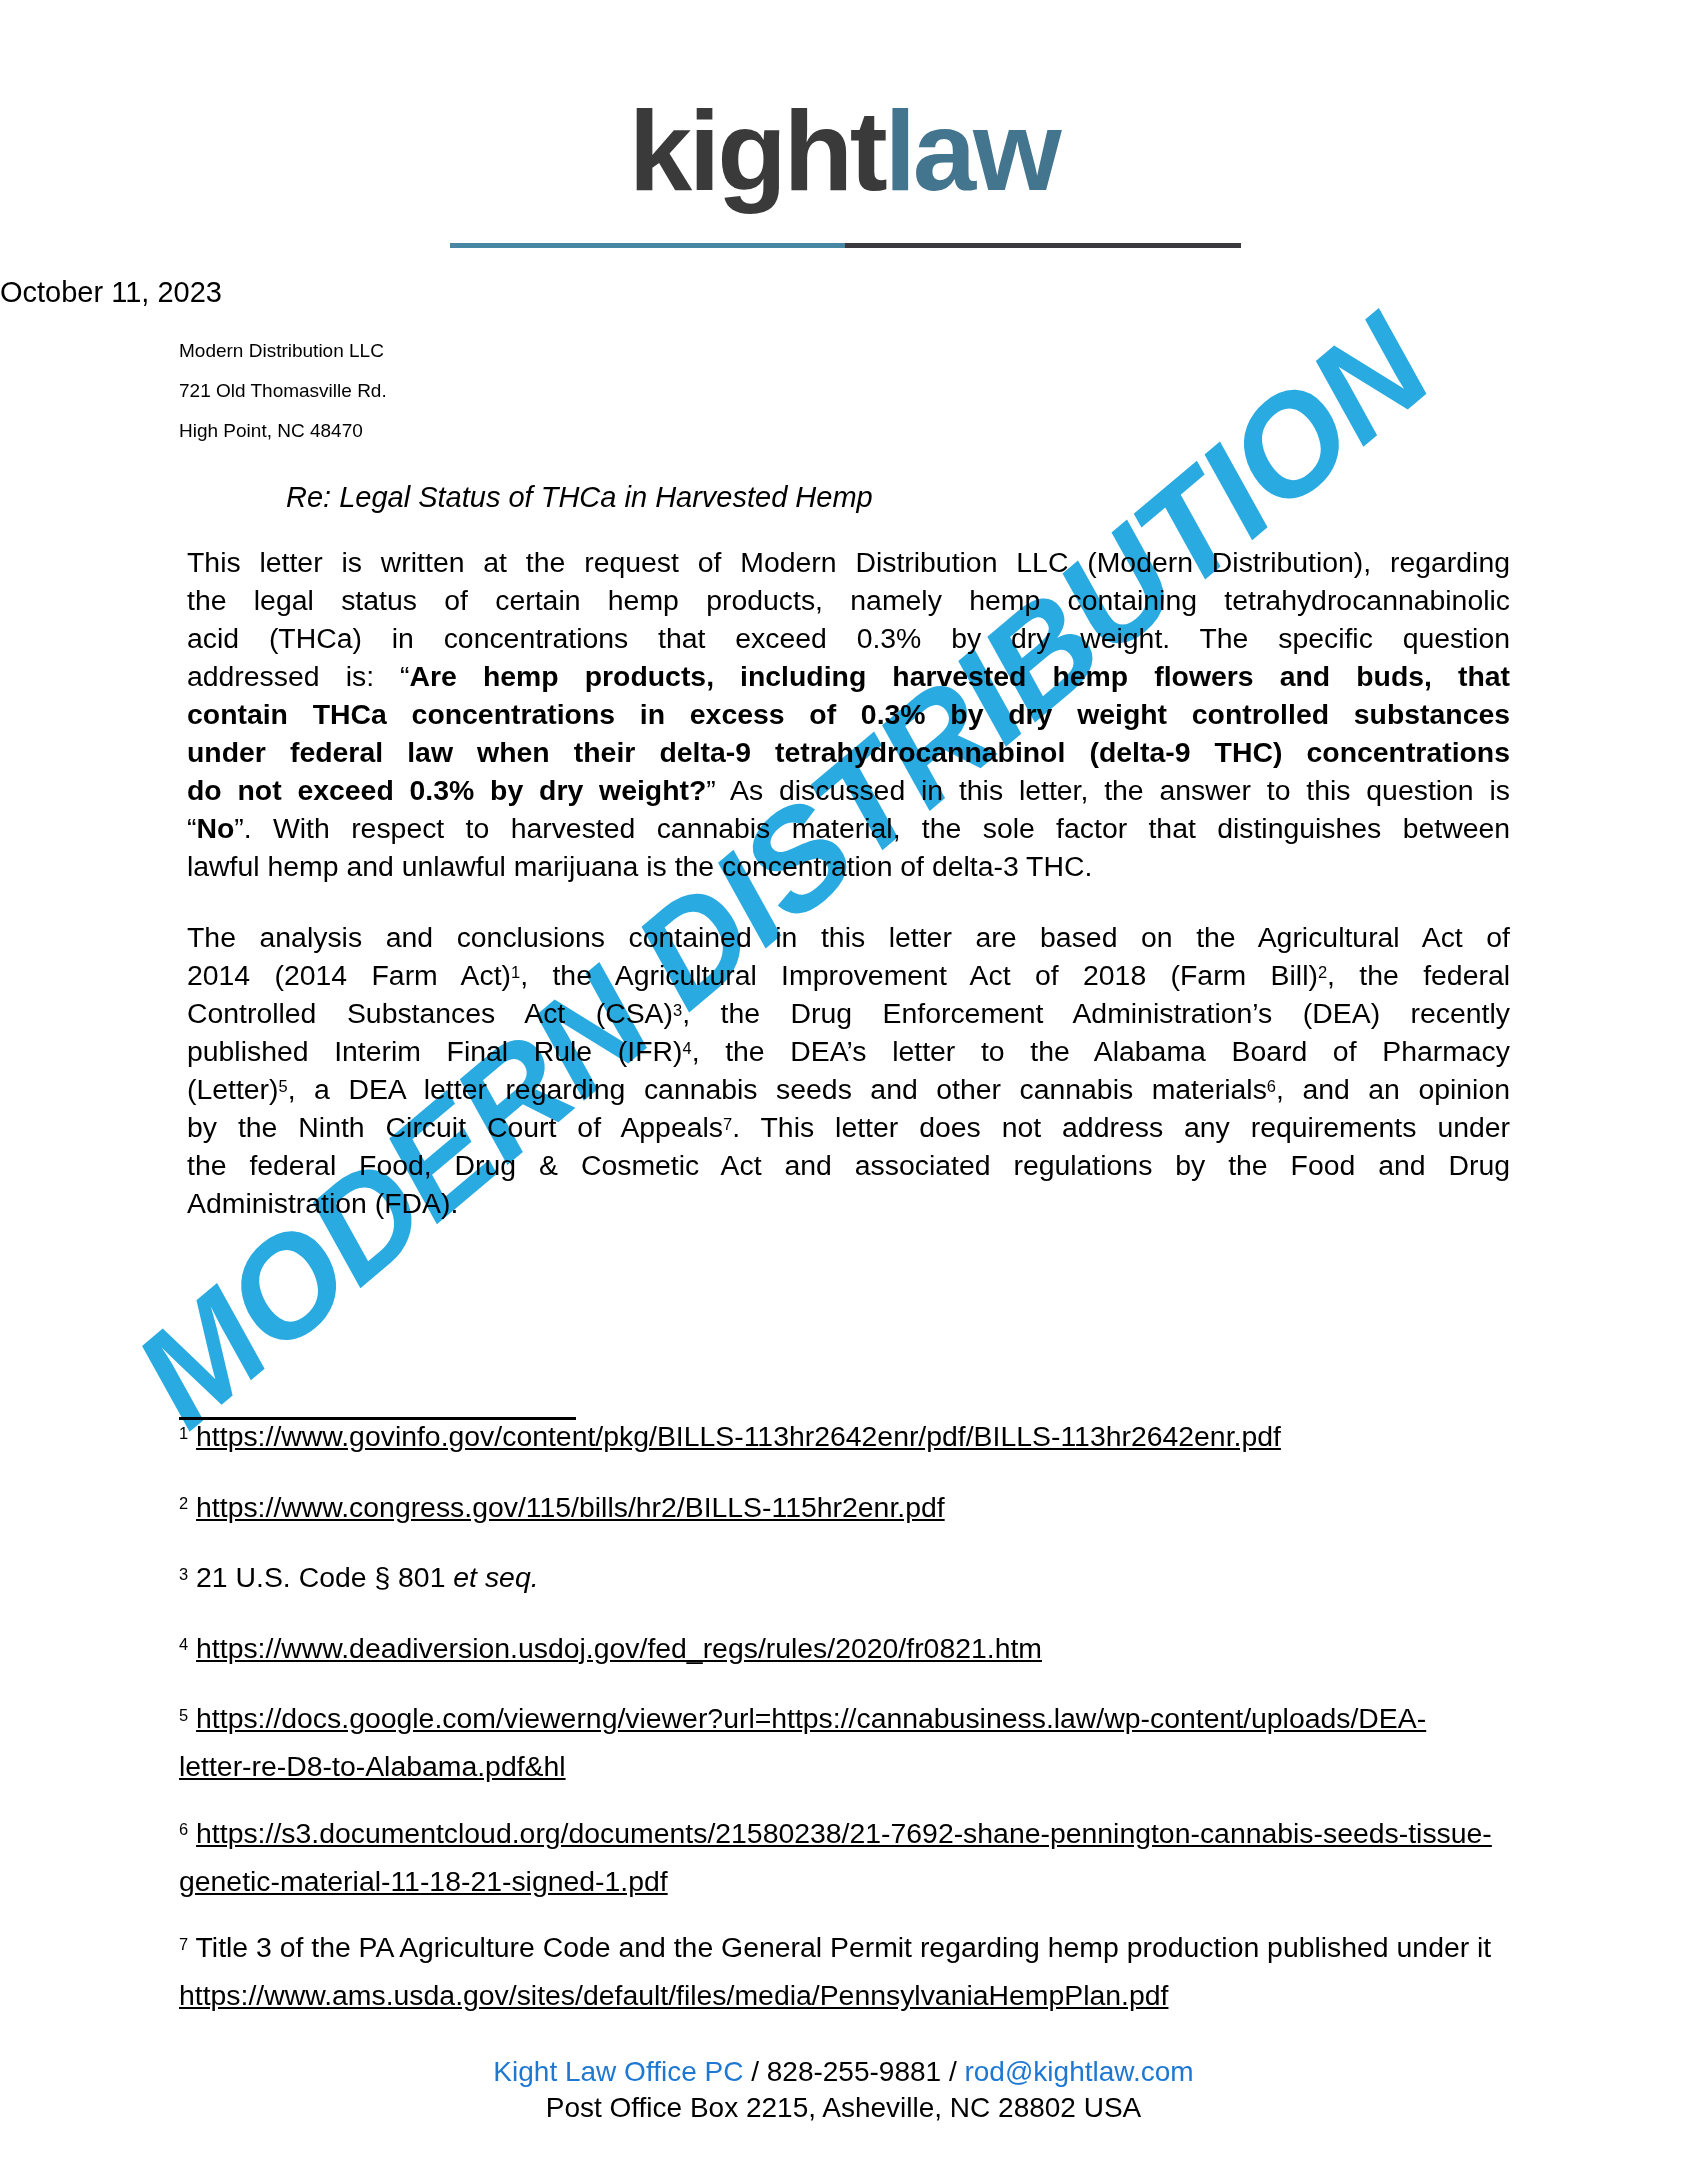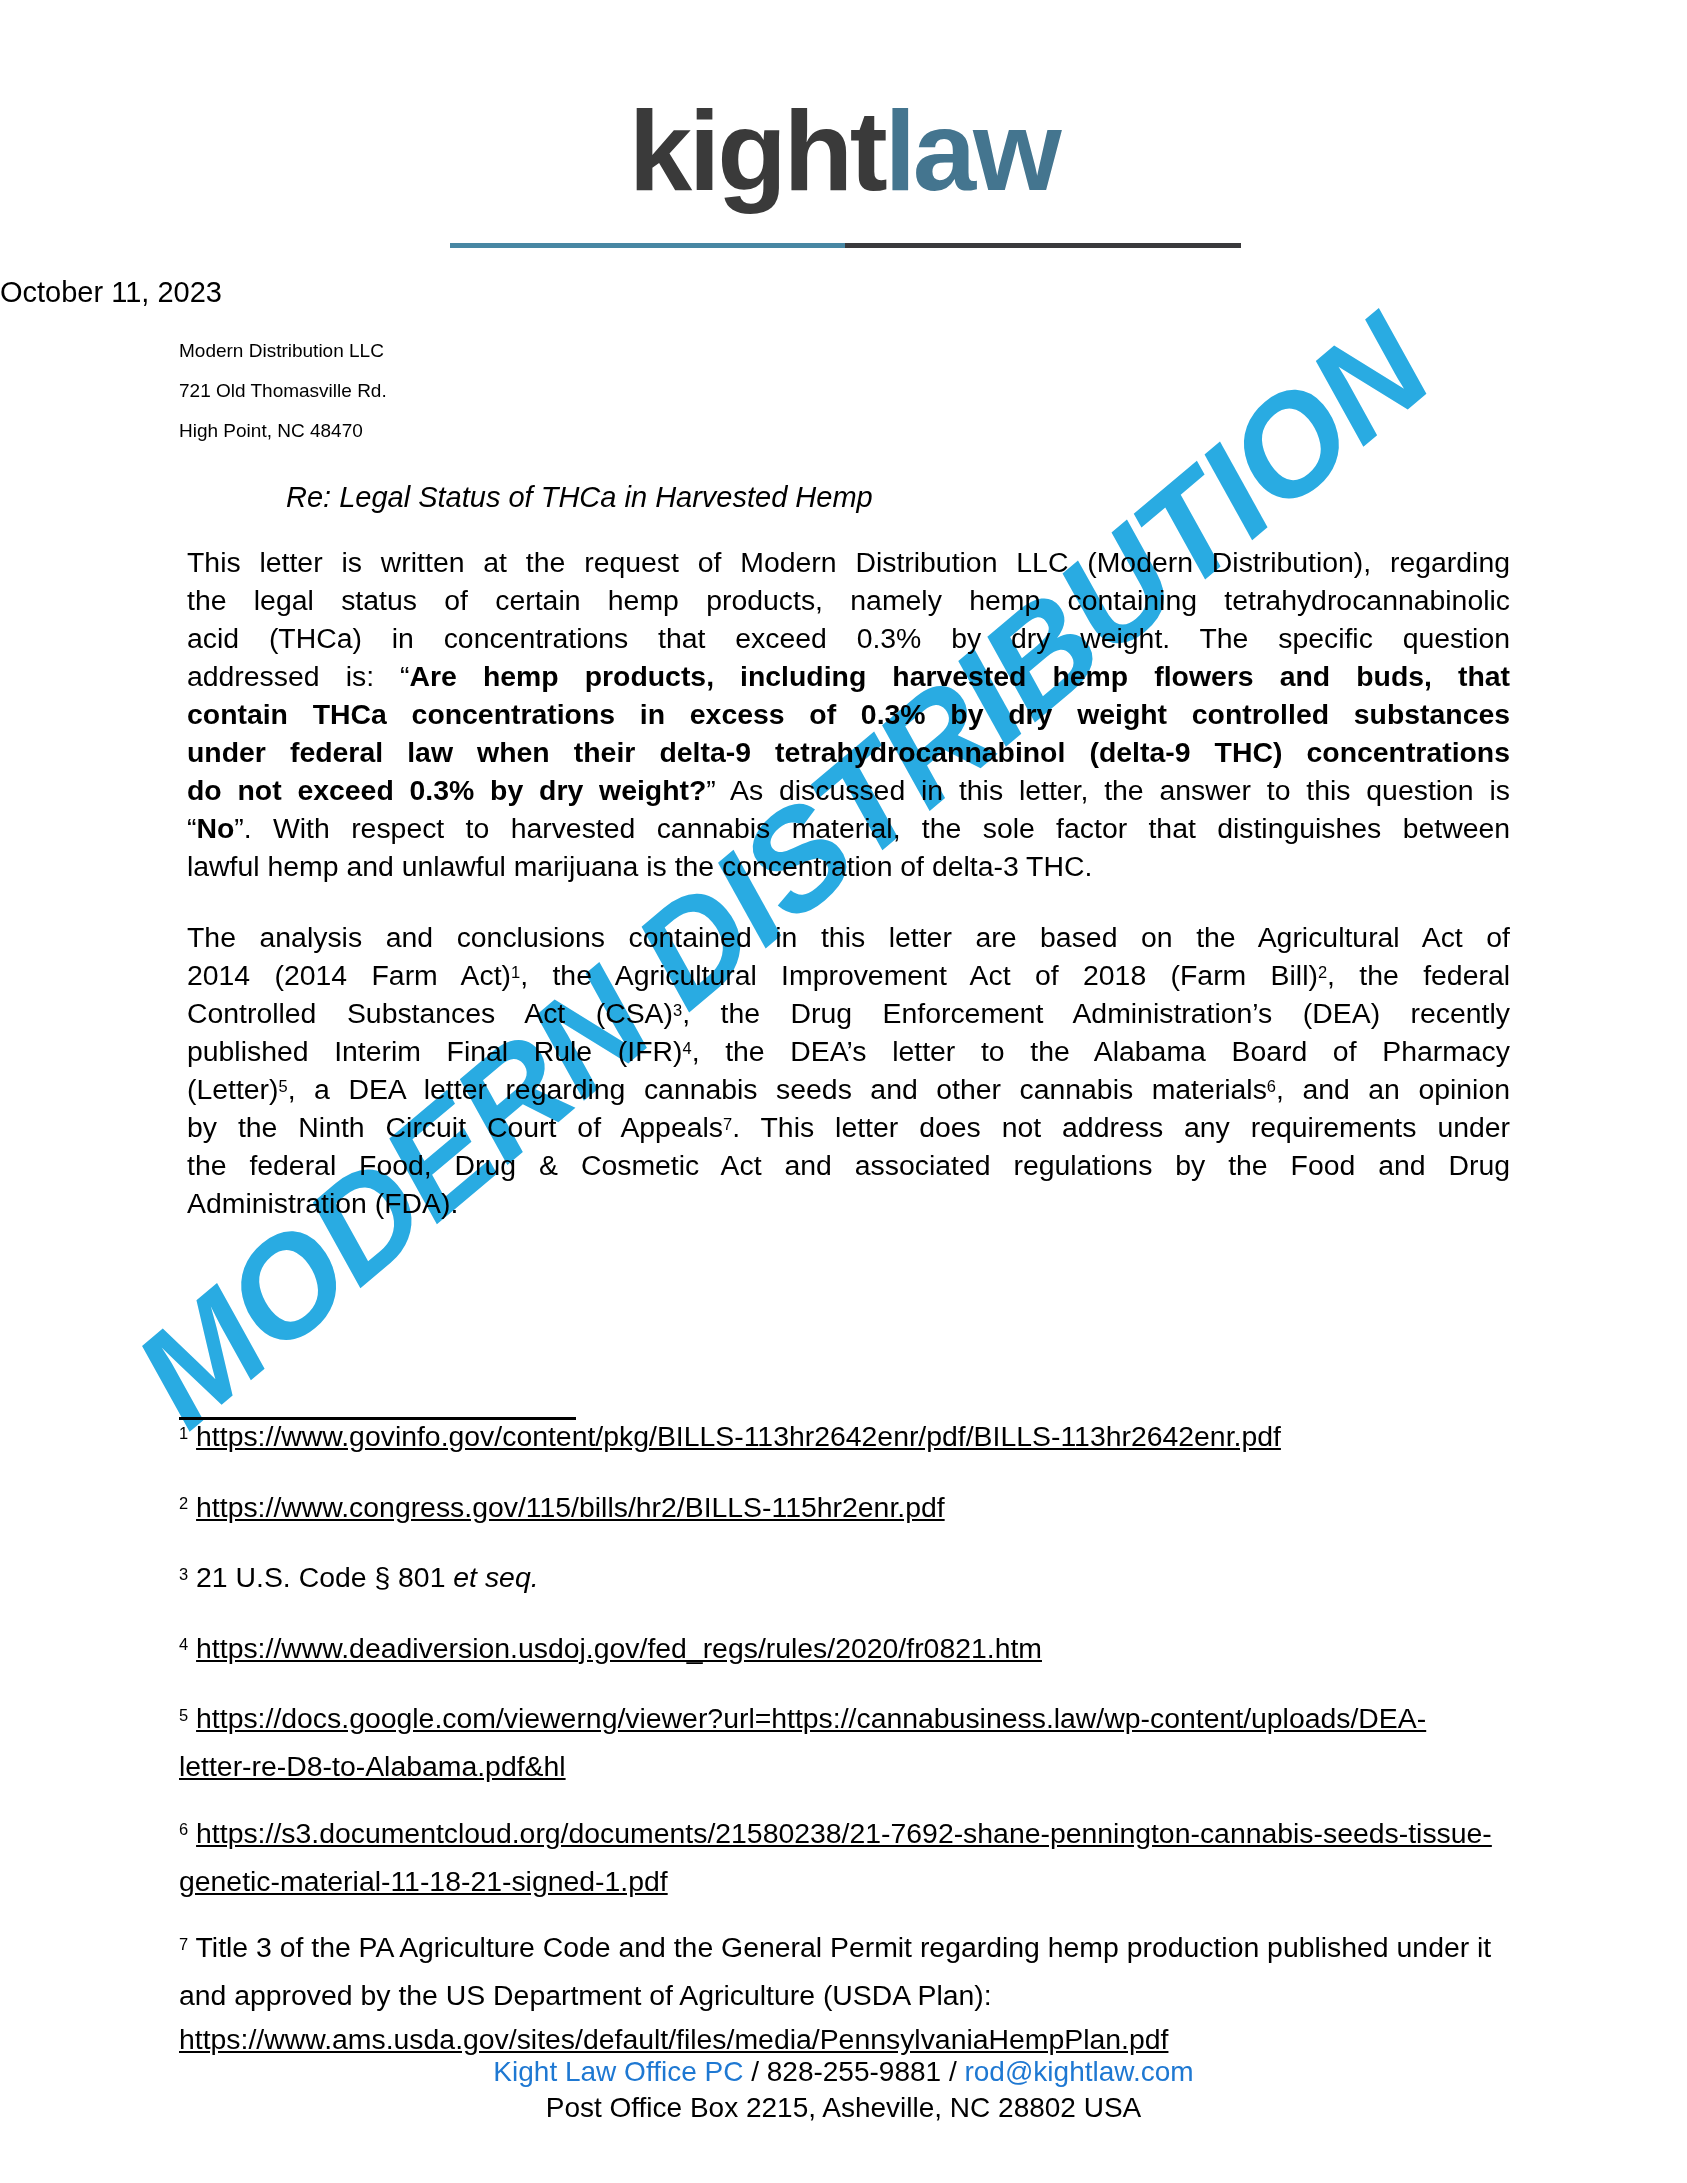--- a/index.html
+++ b/index.html
@@ -167,21 +167,20 @@
         <div class="fn">
           <div class="tline"><span class="sup">5</span><span> </span><span class="u">https://docs.google.com/viewerng/viewer?url=https://cannabusiness.law/wp-content/uploads/DEA-</span></div>
           <div class="tline"><span class="u">letter-re-D8-to-Alabama.pdf&amp;hl</span></div>
         </div>
         <div class="fn">
           <div class="tline"><span class="sup">6</span><span> </span><span class="u">https://s3.documentcloud.org/documents/21580238/21-7692-shane-pennington-cannabis-seeds-tissue-</span></div>
           <div class="tline"><span class="u">genetic-material-11-18-21-signed-1.pdf</span></div>
         </div>
         <div class="fn">
           <div class="tline"><span class="sup">7</span><span> </span><span>Title 3 of the PA Agriculture Code and the General Permit regarding hemp production published under it</span></div>
-          <div class="tline"><span>and approved by the US Department of Agriculture (USDA Plan):</span></div>
           <div class="tline"><span class="u">https://www.ams.usda.gov/sites/default/files/media/PennsylvaniaHempPlan.pdf</span></div>
         </div>
       </div>
 
     <div class="footer">
       <div>
           <div class="tline"><span class="accent">Kight Law Office PC</span><span>  /  828-255-9881 /  </span><span class="accent">rod@kightlaw.com</span></div>
         </div>
       <div class="tline">Post Office Box 2215, Asheville, NC 28802 USA</div>
     </div>

